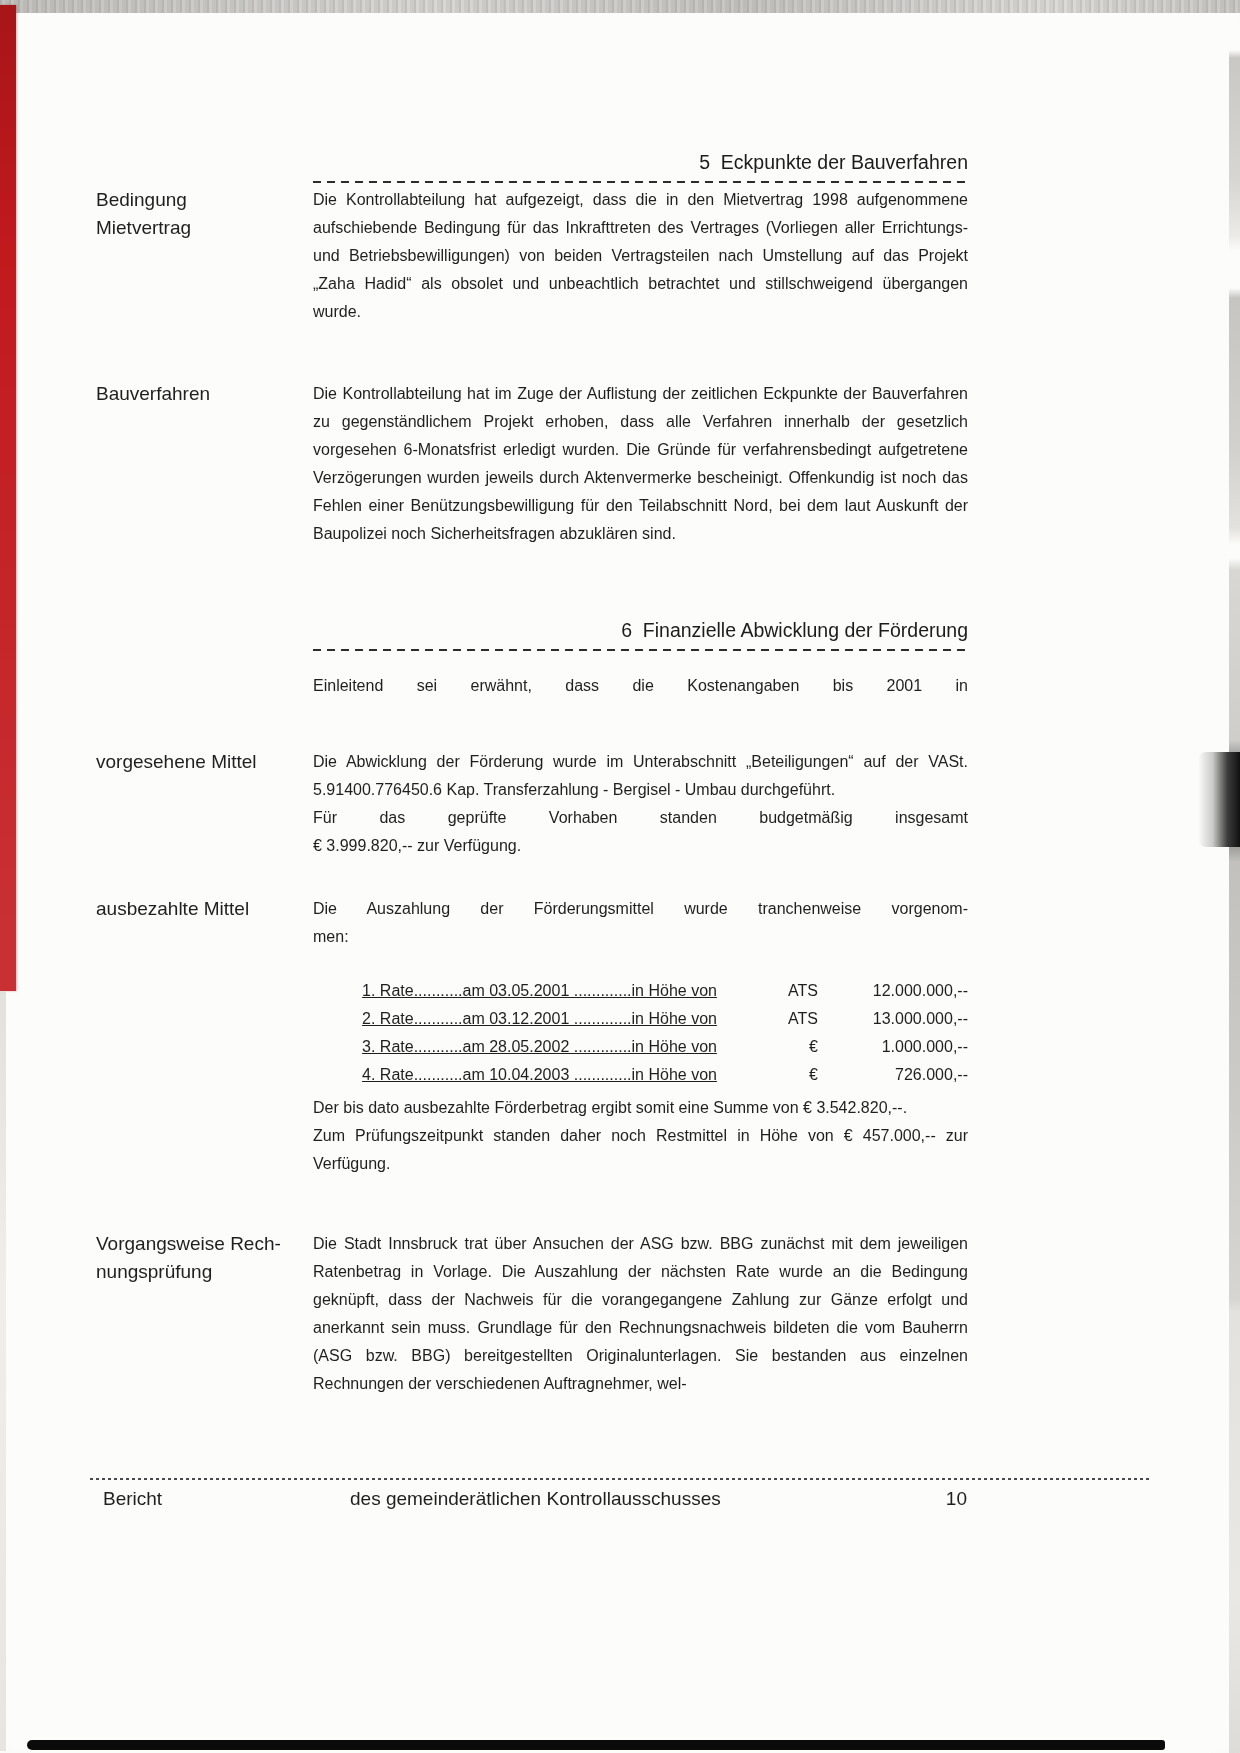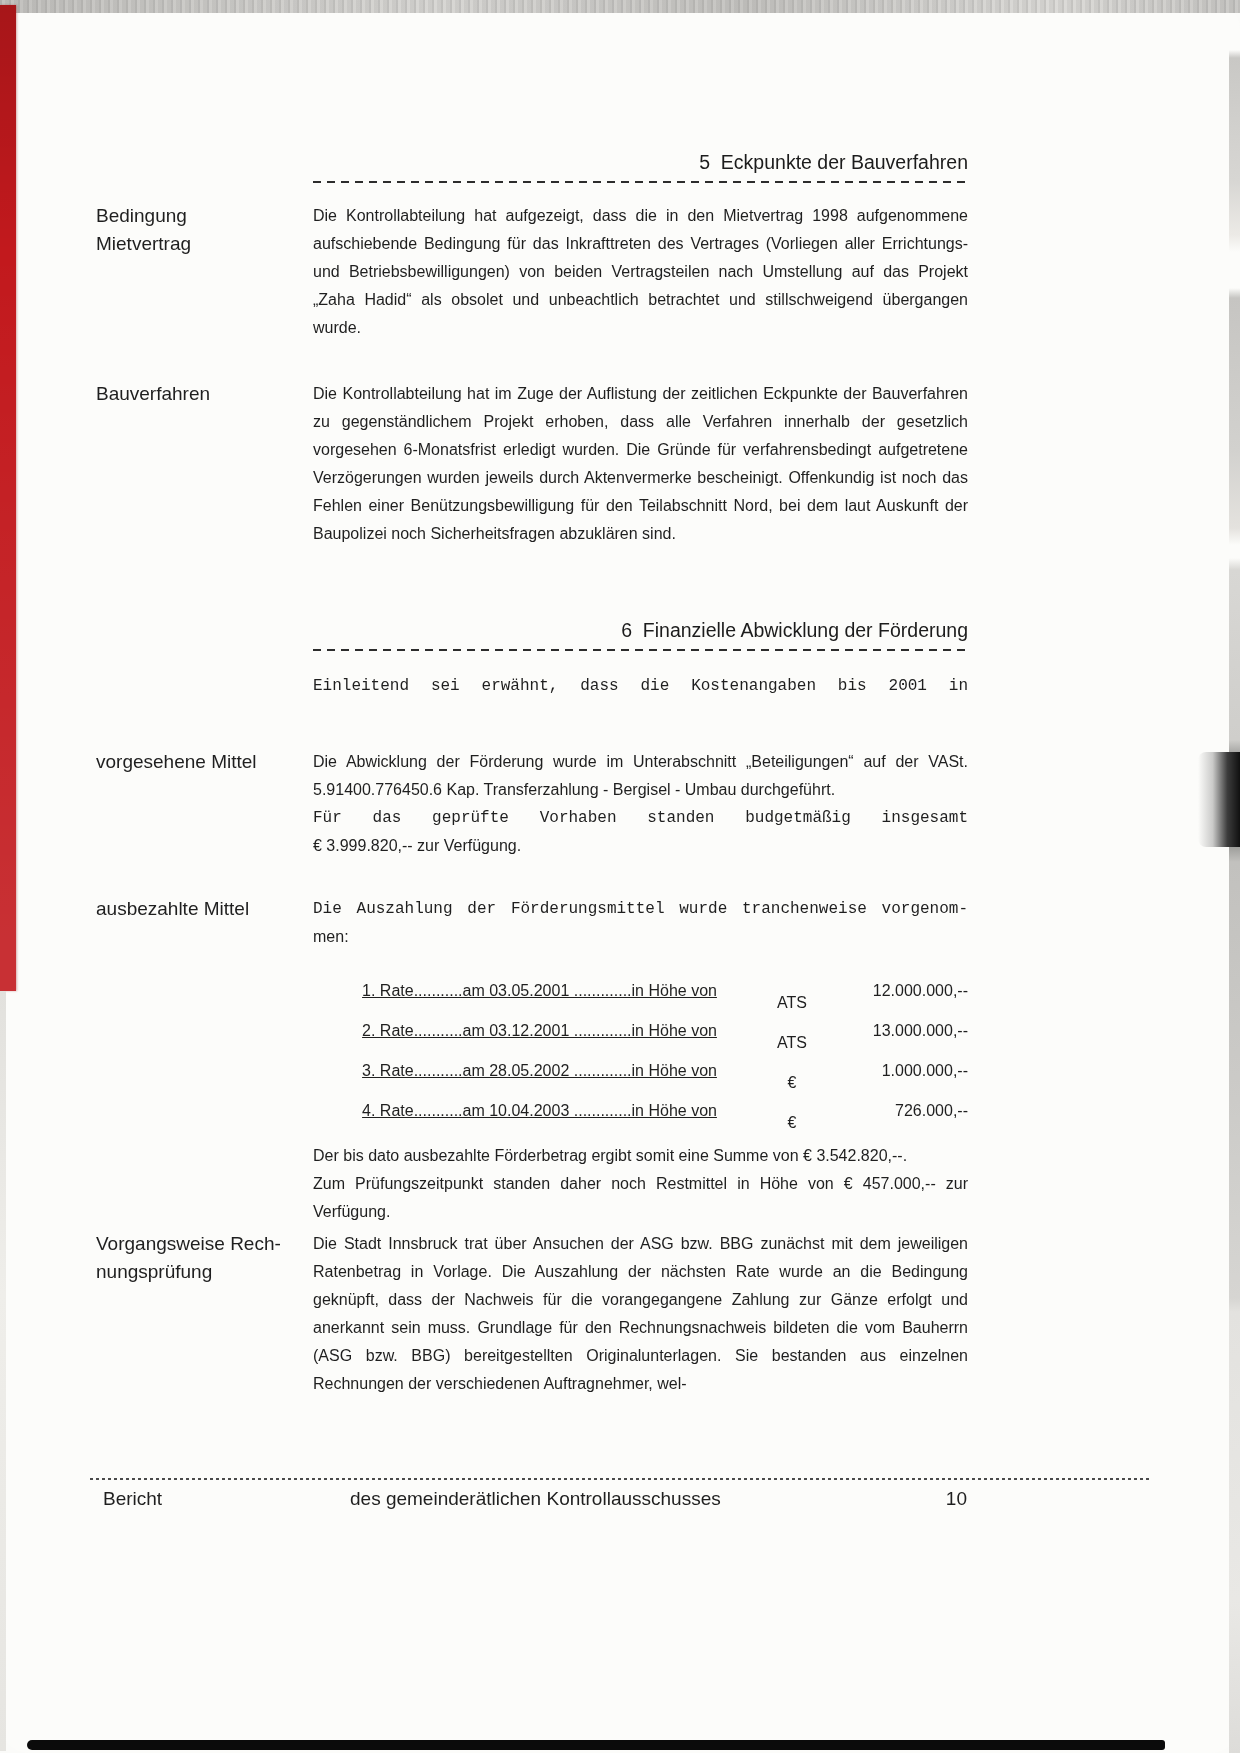--- a/index.html
+++ b/index.html
@@ -59,47 +59,47 @@
   .heading-text { font-size: 19.5px; line-height: 24px; text-align: right; white-space: pre; color: #1c1c1c; }
   .dash-rule {
     margin-top: 7px; height: 2px;
     background: repeating-linear-gradient(to right, #2c2c2c 0 8px, rgba(0,0,0,0) 8px 14px);
   }
 
   .block { position: absolute; left: 96px; width: 872px; display: flex; }
   .label-col { flex: 0 0 217px; font-size: 19px; line-height: 28px; }
   .text-col  { flex: 0 0 655px; font-size: 16px; line-height: 28px; text-align: justify; }
   .para { margin: 0; }
-  .force-last { text-align: justify; text-align-last: justify; font-family: Liberation Mono, monospace; }
+  .force-last { text-align: justify; text-align-last: justify; }
 
   .rates { margin-top: 26px; }
   .rate-row { display: flex; white-space: nowrap; }
   .rate-left   { flex: 1 1 auto; text-align: center; text-decoration: underline; }
-  .rate-cur    { flex: 0 0 52px; text-align: center; margin-top: 12px; }
+  .rate-cur    { flex: 0 0 52px; text-align: right; }
   .rate-amount { flex: 0 0 150px; text-align: right; }
   .summary { margin-top: 5px; }
 
   .footer { position: absolute; left: 90px; top: 1478px; width: 1062px; }
   .footer-rule { height: 2px; background: repeating-linear-gradient(to right, #4a4a4a 0 3px, rgba(0,0,0,0) 3px 6px); }
   .footer-row { position: relative; height: 26px; margin-top: 7px; font-size: 19px; line-height: 24px; }
   .footer-left   { position: absolute; left: 13px; }
   .footer-center { position: absolute; left: 260px; }
   .footer-page   { position: absolute; left: 839px; width: 38px; text-align: right; }
 </style>
 </head>
 <body>
 
 <div class="page">
 
   <div class="heading-block" style="top:150px">
     <div class="heading-text">5  Eckpunkte der Bauverfahren</div>
     <div class="dash-rule"></div>
   </div>
 
-  <div class="block" style="top:202px">
+  <div class="block" style="top:186px">
     <div class="label-col">
       <div>Bedingung</div>
       <div>Mietvertrag</div>
     </div>
     <div class="text-col para">Die Kontrollabteilung hat aufgezeigt, dass die in den Mietvertrag 1998 aufgenommene aufschiebende Bedingung für das Inkrafttreten des Vertrages (Vorliegen aller Errichtungs- und Betriebsbewilligungen) von beiden Vertragsteilen nach Umstellung auf das Projekt „Zaha Hadid“ als obsolet und unbeachtlich betrachtet und stillschweigend übergangen wurde.</div>
   </div>
 
   <div class="block" style="top:380px">
     <div class="label-col">
       <div>Bauverfahren</div>

